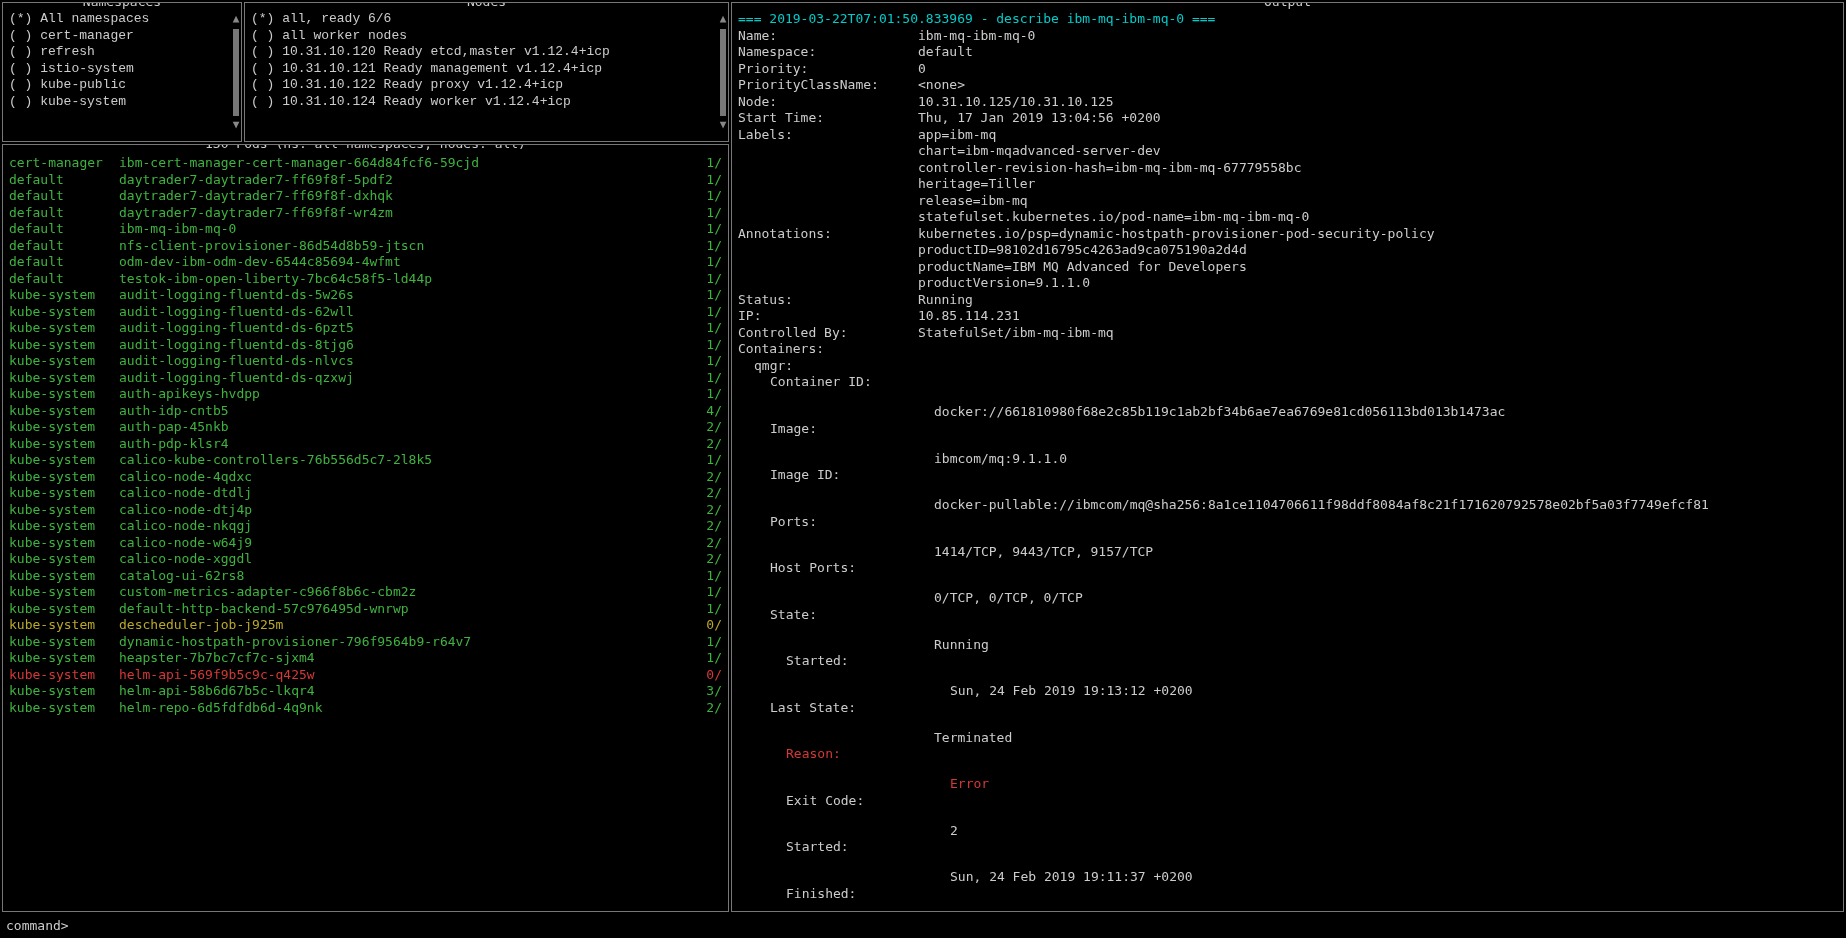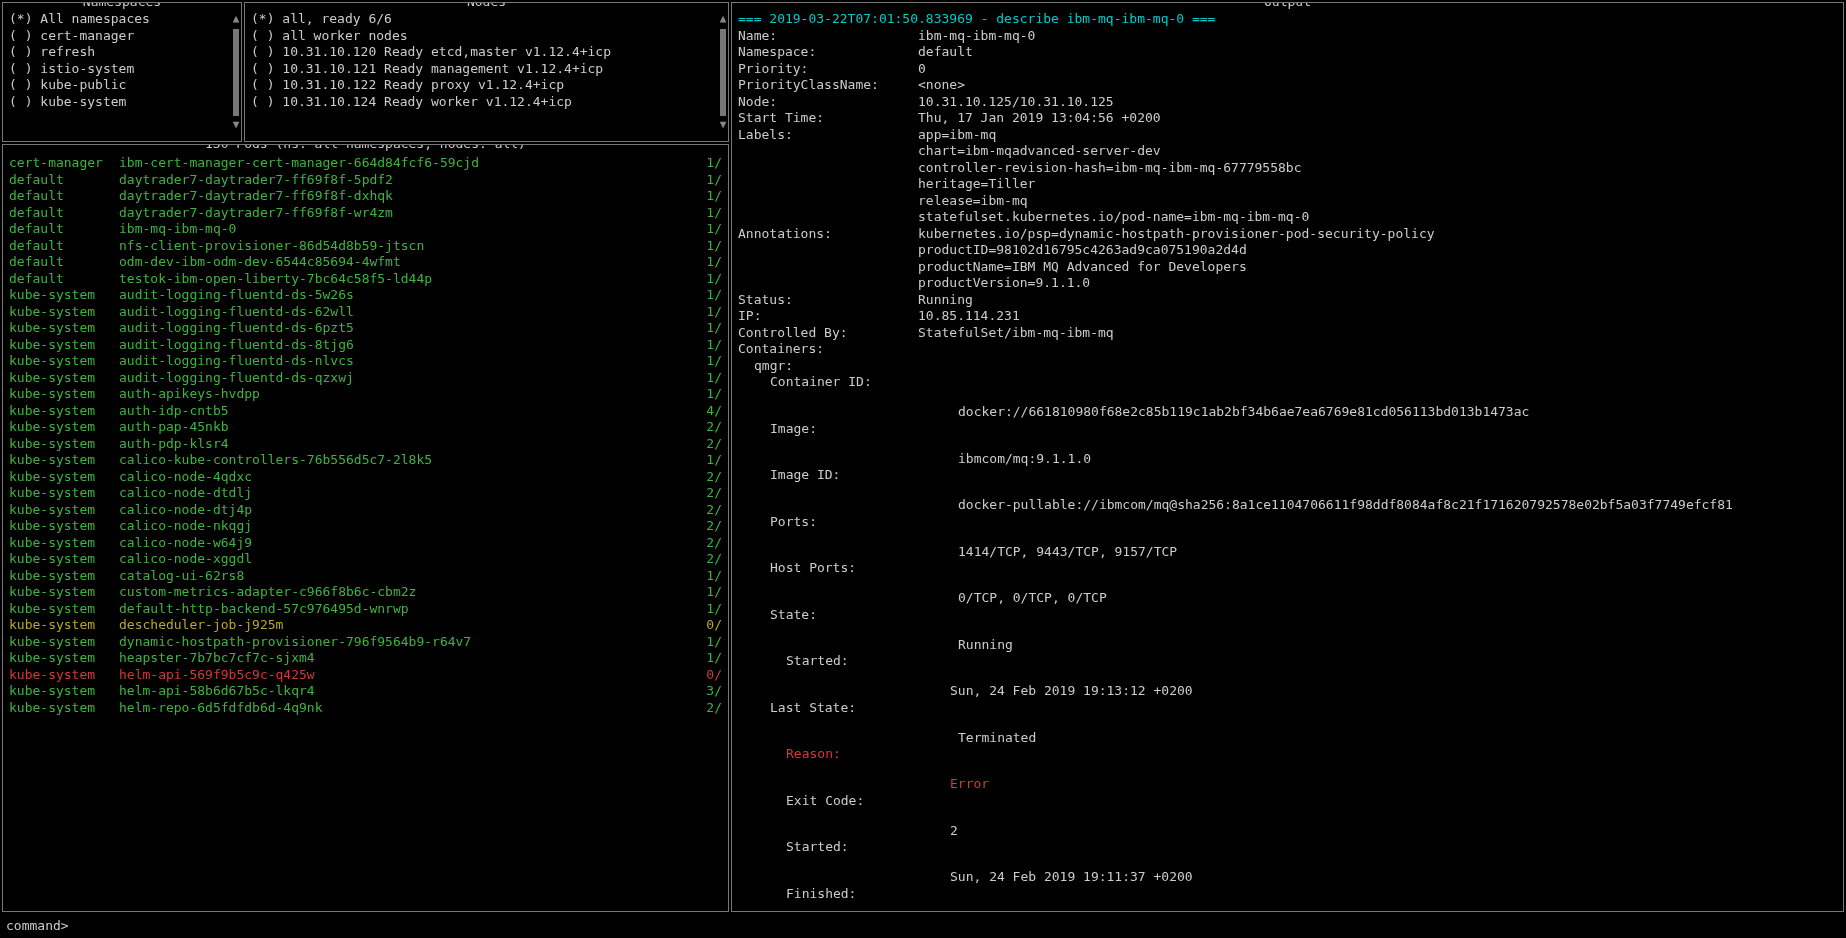--- a/index.html
+++ b/index.html
@@ -67,29 +67,29 @@
   .pod-name { flex:1; display:inline-block; }
   .pod-status { width:30px; text-align:right; display:inline-block; }
   .green { color:#3fb33f; }
   .cyan { color:#00cccc; }
   .yellow { color:#b8a82b; }
   .red { color:#d43838; }
   .kv { display:flex; }
   .kv .k { width: 180px; white-space:pre; }
   .kv .v { flex:1; white-space:pre-wrap; word-break:break-all;}
   .indent1 { padding-left: 16px; }
-  .indent2 { padding-left: 32px; gap: 24px; }
+  .indent2 { padding-left: 32px; }
   .indent3 { padding-left: 48px; }
   .kv2 { display:flex; }
   .kv2 .k { width: 164px; white-space:pre;}
   .kv2 .v { flex:1; white-space:pre-wrap; word-break:break-all;margin-top:30px;}
   .kv3 { display:flex;justify-content:center; }
   .kv3 .k { width:100px; white-space:pre;}
   .kv3 .v { flex:1;}
-  .radio-line { white-space:pre; }
+  .radio-line { white-space:pre;font-family:Liberation Mono, monospace; }
 </style>
 </head>
 <body>
 
 <div class="main-grid">
 
   <div class="panel namespaces">
     <span class="panel-title">Namespaces</span>
     <div class="panel-body" id="ns-body"><div class="radio-line">(*) All namespaces</div><div class="radio-line">( ) cert-manager</div><div class="radio-line">( ) refresh</div><div class="radio-line">( ) istio-system</div><div class="radio-line">( ) kube-public</div><div class="radio-line">( ) kube-system</div></div>
     <div class="scroll-ind">

